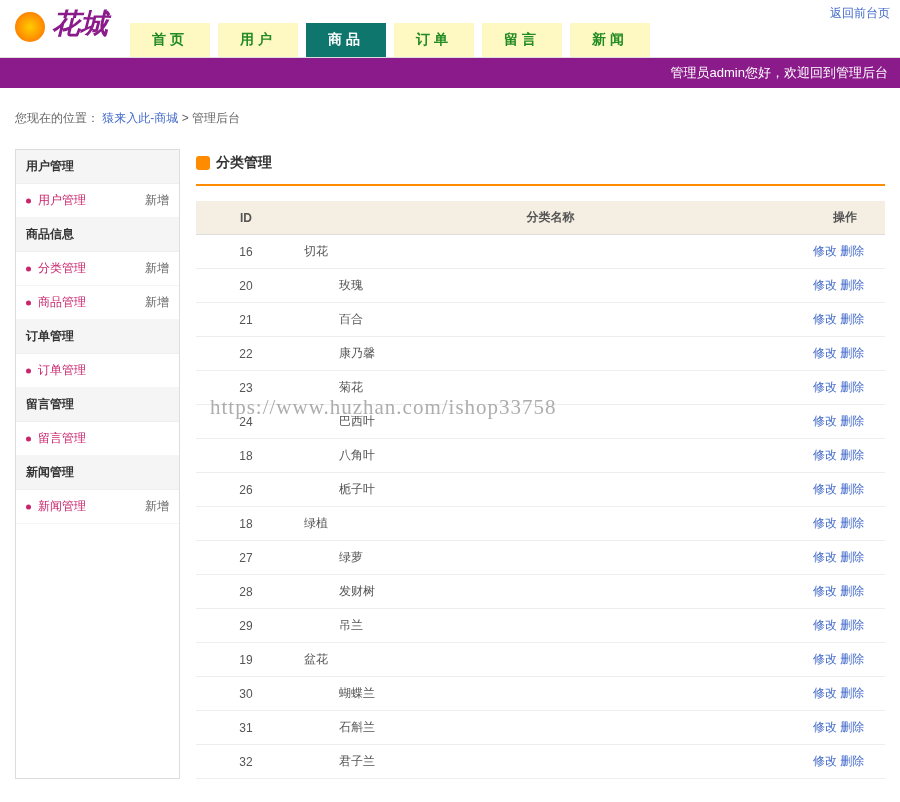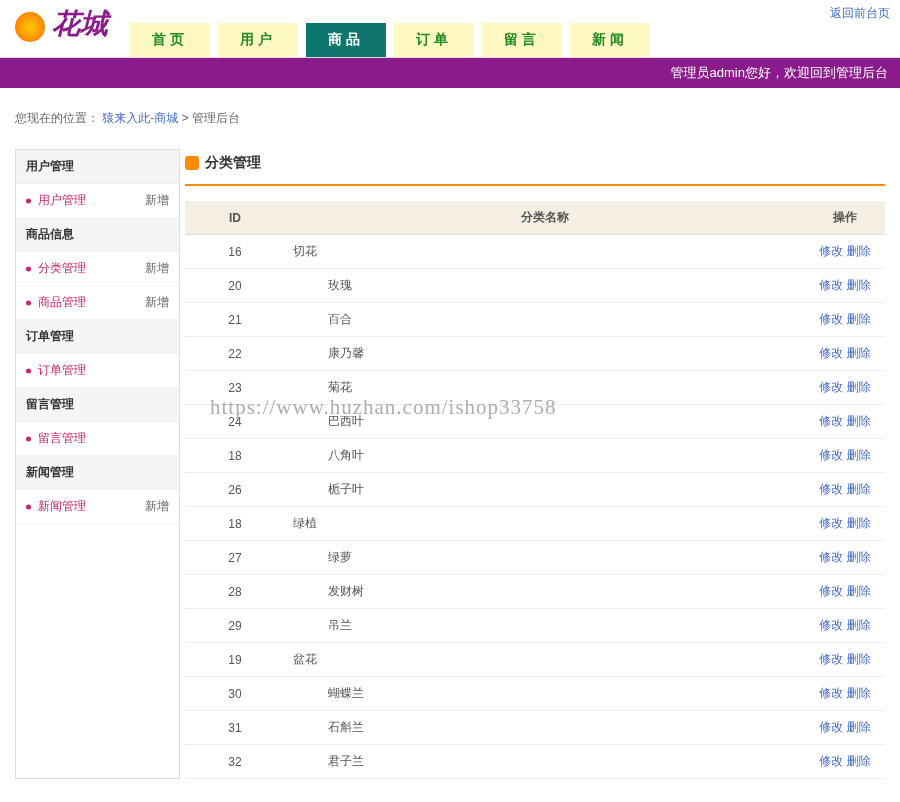--- a/index.html
+++ b/index.html
@@ -7,37 +7,37 @@
 .header { position: relative; height: 58px; border-bottom: 1px solid #ddd; }
 .logo { position: absolute; left: 15px; top: 5px; font-family: cursive; font-size: 28px; color: #8b1a8b; font-style: italic; font-weight: bold; }
 .logo-icon { display: inline-block; width: 30px; height: 30px; background: radial-gradient(#ffcc00, #ff6600); border-radius: 50%; vertical-align: middle; }
 .back-link { position: absolute; right: 10px; top: 5px; color: #4169c9; font-size: 12px; }
 .nav { position: absolute; bottom: 0; left: 130px; display: flex; gap: 8px; }
 .nav-item { padding: 8px 22px; background: #fef9c3; color: #228b22; font-size: 14px; font-weight: bold; cursor: pointer; letter-spacing: 4px; }
 .nav-item.active { background: #0f766e; color: #fff; }
 .welcome-bar { background: #8b1a8b; color: #fff; text-align: right; padding: 6px 12px; font-size: 13px; }
 .breadcrumb { padding: 22px 15px; color: #666; font-size: 12px; }
 .breadcrumb a { color: #4169c9; text-decoration: none; }
-.container { display: flex; padding: 0 15px; gap: 5px; }
+.container { display: flex; padding: 0 15px; gap: 16px; }
 .sidebar { width: 165px; border: 1px solid #ddd; }
 .side-section-title { background: #f5f5f5; padding: 8px 10px; font-weight: bold; color: #333; border-bottom: 1px solid #eee; }
 .side-item { display: flex; justify-content: space-between; align-items: center; padding: 8px 10px 8px 22px; position: relative; border-bottom: 1px solid #f5f5f5; }
 .side-item::before { content: ''; position: absolute; left: 10px; top: 50%; transform: translateY(-50%); width: 5px; height: 5px; background: #c9246c; border-radius: 50%; }
 .side-item a { color: #c9246c; text-decoration: none; }
 .side-item .add { color: #666; }
 .main { flex: 1; }
 .page-title { padding: 5px 0 12px; font-size: 14px; font-weight: bold; color: #333; border-bottom: 2px solid #ff8c00; margin-bottom: 15px; }
 .page-title::before { content: ''; display: inline-block; width: 14px; height: 14px; background: #ff8c00; border-radius: 3px; margin-right: 6px; vertical-align: middle; }
 table { width: 100%; border-collapse: collapse; }
 thead th { background: #f5efe3; padding: 8px; font-weight: bold; color: #555; border-bottom: 1px solid #ddd; }
 thead th:first-child { width: 100px; }
 thead th:last-child { width: 80px; }
 tbody td { padding: 8px; border-bottom: 1px solid #eee; color: #555; }
 tbody td:first-child { text-align: center; }
-tbody td:last-child { text-align: center; }
+tbody td:last-child { text-align: left; }
 .indent-1 { padding-left: 35px; }
 .action-link { color: #4169c9; text-decoration: none; cursor: pointer; }
 .watermark { position: absolute; left: 210px; top: 395px; font-size: 21px; color: #999; font-family: serif; opacity: 0.8; pointer-events: none; letter-spacing: 1px; }
 </style>
 </head>
 <body>
 
 <div class="header">
   <div class="logo">
     <span class="logo-icon"></span>

